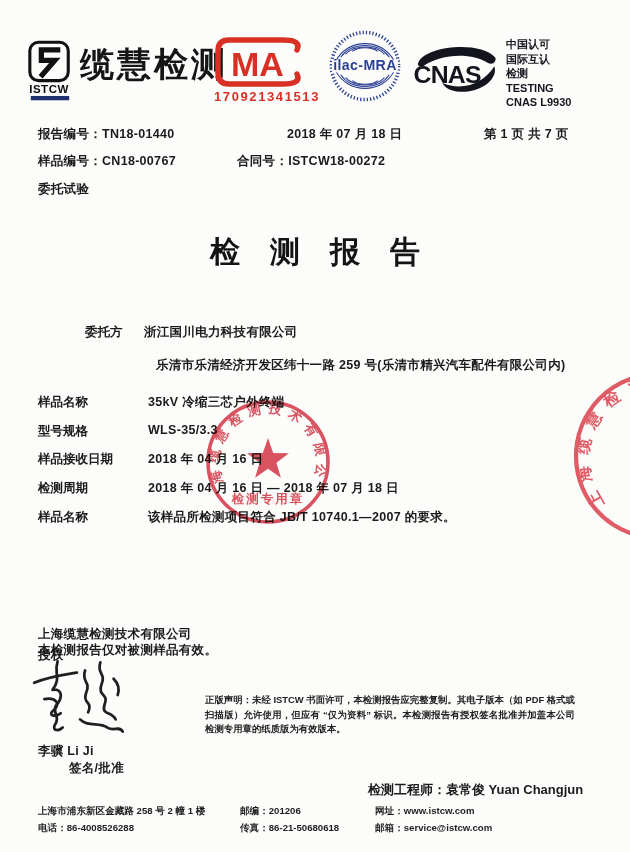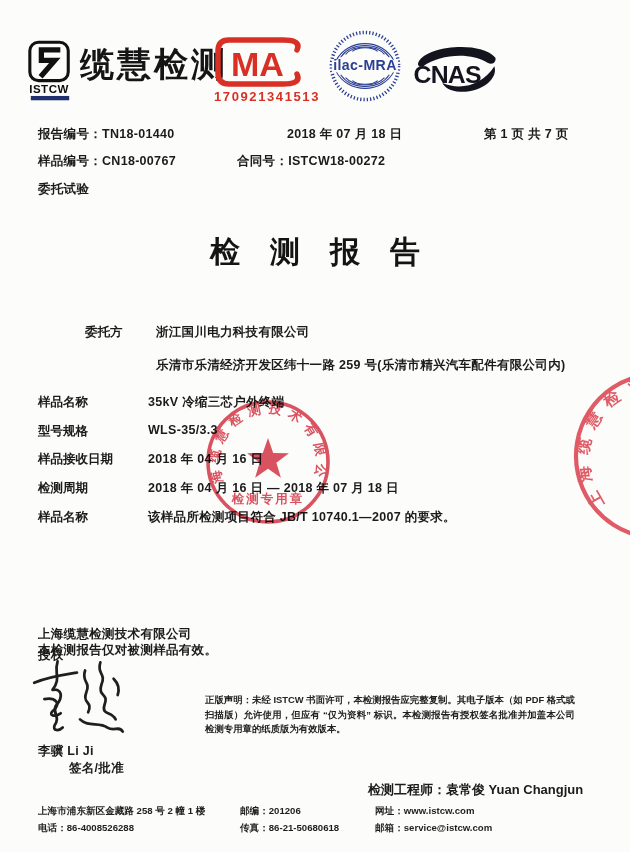--- a/index.html
+++ b/index.html
@@ -58,40 +58,47 @@
     <rect x="4" y="31.5" width="68" height="13" fill="#fcfcfa" opacity="0.92"></rect>
     <text x="38" y="42.5" text-anchor="middle" font-family="Liberation Sans, sans-serif" font-size="14.5" font-weight="bold" fill="#2b3f94" letter-spacing="0.4">ilac-MRA</text>
   </svg>
 
   <svg class="abs" style="left:412px;top:40px;" width="88" height="54" viewBox="0 0 110 64">
     <path d="M8,26 C18,5 86,-1 104,20 C106,24 102,30 95,27 C73,13 35,16 14,31 C10,33 6,30 8,26 Z" fill="#14141e"></path>
     <path d="M38,52 C62,62 88,54 103,31 C108,46 88,64 60,63 C48,62 41,58 38,52 Z" fill="#14141e"></path>
     <text x="2" y="52" font-family="Liberation Sans, sans-serif" font-size="31" font-weight="bold" fill="#14141e" letter-spacing="-1">CNAS</text>
   </svg>
 
+  <div class="abs accred" style="left:506px;top:37px;">
+    <div>中国认可</div>
+    <div>国际互认</div>
+    <div>检测</div>
+    <div>TESTING</div>
+    <div>CNAS L9930</div>
+  </div>
 
   <div class="abs txt" style="left:38px;top:126px;">
     <span>报告编号：</span><span>TN18-01440</span>
   </div>
   <div class="abs txt" style="left:287px;top:126px;">2018 年 07 月 18 日</div>
   <div class="abs txt" style="left:484px;top:126px;">第 1 页 共 7 页</div>
 
   <div class="abs txt" style="left:38px;top:153px;">
     <span>样品编号：</span><span>CN18-00767</span>
   </div>
   <div class="abs txt" style="left:237px;top:153px;">
     <span>合同号：</span><span>ISTCW18-00272</span>
   </div>
 
   <div class="abs txt" style="left:38px;top:181px;">委托试验</div>
 
   <div class="abs doc-title" style="top:232px;">检测报告</div>
 
   <div class="abs lbl" style="left:38px;top:324px;margin-left:47px;">委托方</div>
-  <div class="abs txt" style="left:156px;top:324px;">浙江国川电力科技有限公司</div>
+  <div class="abs txt" style="left:144px;top:324px;">浙江国川电力科技有限公司</div>
   <div class="abs txt" style="left:148px;top:357px;margin-left:8px;">乐清市乐清经济开发区纬十一路 259 号(乐清市精兴汽车配件有限公司内)</div>
 
   <div class="abs lbl" style="left:38px;top:394px;">样品名称</div>
   <div class="abs txt" style="left:148px;top:394px;">35kV 冷缩三芯户外终端</div>
 
   <div class="abs lbl" style="left:38px;top:423px;">型号规格</div>
   <div class="abs txt" style="left:148px;top:423px;">WLS-35/3.3</div>
 
   <div class="abs lbl" style="left:38px;top:451px;">样品接收日期</div>
   <div class="abs txt" style="left:148px;top:451px;">2018 年 04 月 16 日</div>

